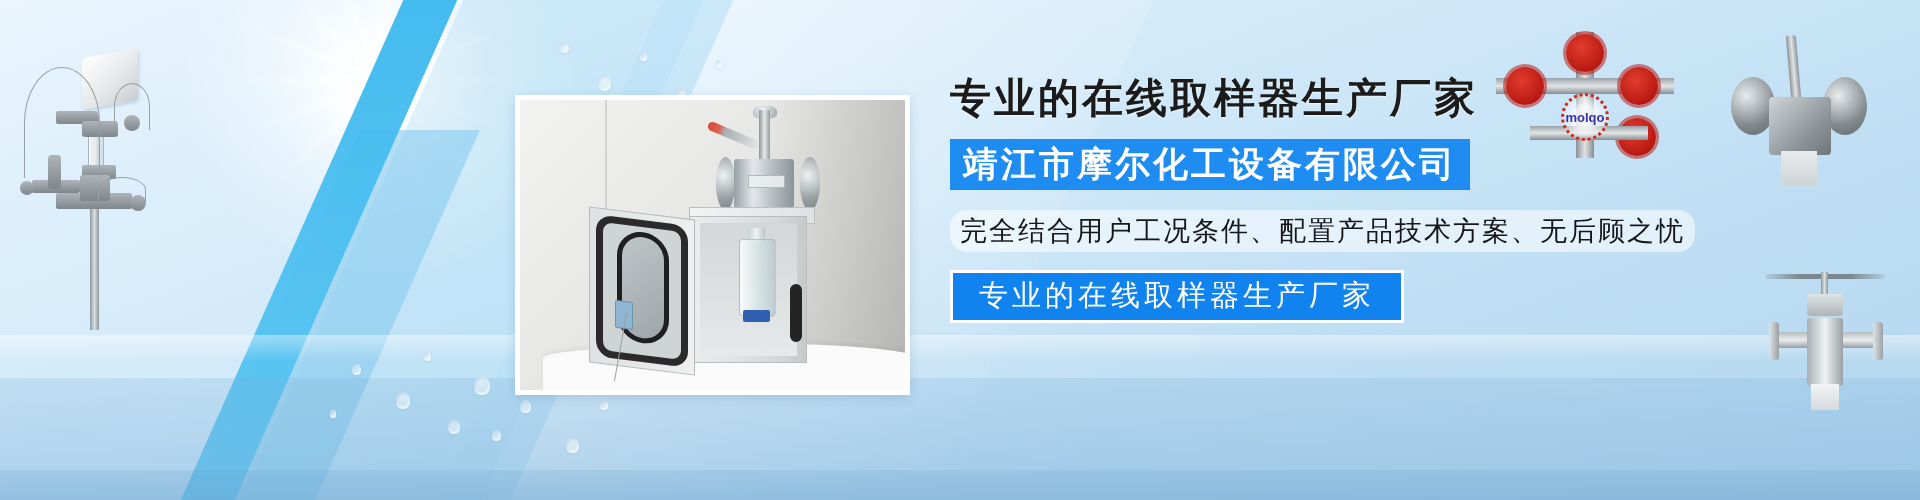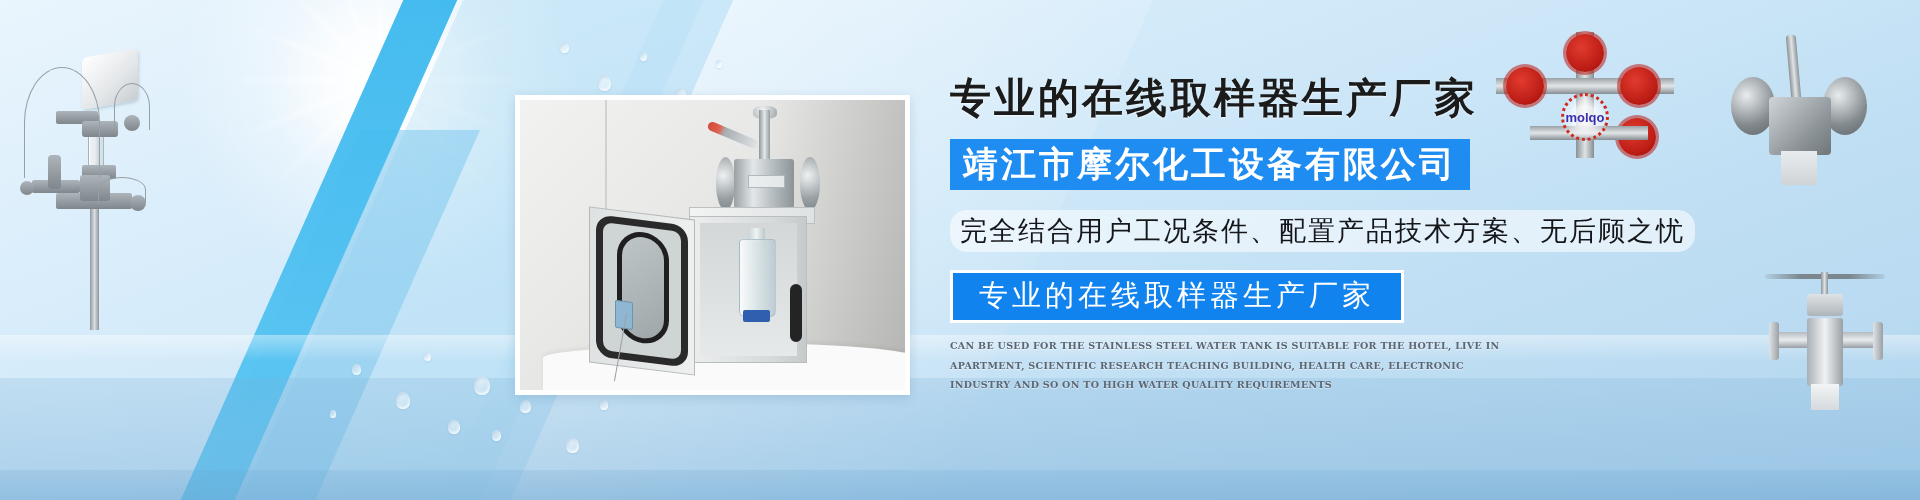--- a/index.html
+++ b/index.html
@@ -300,17 +300,16 @@
     <div class="rb-flange r"></div>
     <div class="rb-body"></div>
     <div class="rb-foot"></div>
   </div>
 
   <div class="text-block">
     <div class="company-name">专业的在线取样器生产厂家</div>
     <div><span class="headline-bar">靖江市摩尔化工设备有限公司</span></div>
     <div><span class="subline">完全结合用户工况条件、配置产品技术方案、无后顾之忧</span></div>
     <div><span class="cta-bar">专业的在线取样器生产厂家</span></div>
-    <div class="eng-text">CAN BE USED FOR THE STAINLESS STEEL WATER TANK IS SUITABLE FOR THE HOTEL, LIVE IN APARTMENT, SCIENTIFIC RESEARCH TEACHING BUILDING, HEALTH CARE, ELECTRONIC INDUSTRY AND SO ON TO HIGH WATER QUALITY REQUIREMENTS</div>
   </div>
 
 
 </div>
 
 </body></html>

